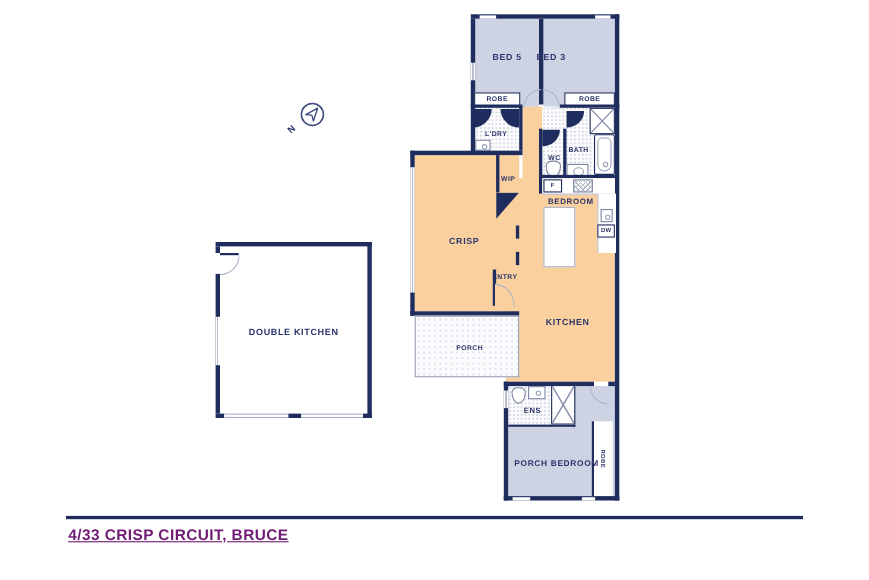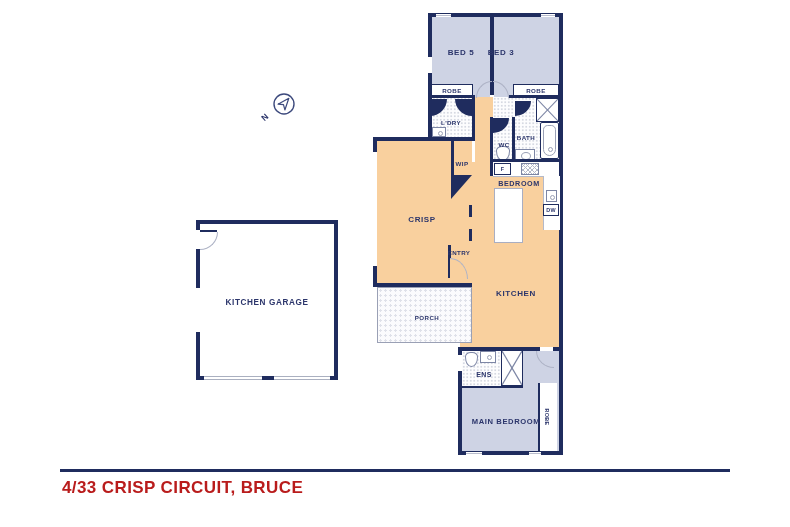--- a/index.html
+++ b/index.html
@@ -35,21 +35,21 @@
   .lbl{position:absolute;transform:translate(-50%,-50%);color:#2b356b;
        font-size:8px;font-weight:600;letter-spacing:0.6px;white-space:nowrap;}
   .lbl-sm{font-size:6.2px;letter-spacing:0.4px;}
   .lbl-xs{font-size:5.4px;letter-spacing:0.2px;}
   .lbl-v{position:absolute;transform:translate(-50%,-50%);color:#2b356b;
        font-size:5.4px;font-weight:600;letter-spacing:0.3px;writing-mode:vertical-rl;}
   .robe-box{position:absolute;background:#ffffff;border:1.2px solid #1f2c5e;box-sizing:border-box;
        display:flex;align-items:center;justify-content:center;}
   .xline{position:absolute;inset:0;}
   .footer-line{position:absolute;background:#1f2c5e;}
-  .address{position:absolute;color:#b91c1c;font-size:17px;font-weight:600;letter-spacing:0.4px;}
+  .address{position:absolute;color:#701a75;font-size:14px;font-weight:600;letter-spacing:0.4px;text-decoration:underline;}
   svg{display:block;}
 </style>
 </head>
 <body>
 
 <div class="abs" style="left:0;top:0;width:790px;height:527px;">
 
   <div class="floor-bed" style="left:428px;top:17px;width:62px;height:80px;"></div>
   <div class="floor-bed" style="left:494px;top:17px;width:65px;height:80px;"></div>
 
@@ -190,20 +190,20 @@
   <div class="lbl lbl-sm" style="left:451px;top:122px;">L'DRY</div>
   <div class="lbl lbl-sm" style="left:504px;top:144px;">WC</div>
   <div class="lbl lbl-sm" style="left:526px;top:137px;">BATH</div>
   <div class="lbl lbl-sm" style="left:462px;top:163px;">WIP</div>
   <div class="lbl" style="left:519px;top:183px;font-size:7.2px;">BEDROOM</div>
   <div class="lbl" style="left:422px;top:219px;">CRISP</div>
   <div class="lbl lbl-sm" style="left:459px;top:252px;">ENTRY</div>
   <div class="lbl" style="left:516px;top:293px;">KITCHEN</div>
   <div class="lbl lbl-sm" style="left:427px;top:317px;">PORCH</div>
   <div class="lbl lbl-sm" style="left:484px;top:374px;font-size:7px;">ENS</div>
-  <div class="lbl" style="left:506px;top:421px;font-size:7.6px;">MAIN BEDROOM</div>
+  <div class="lbl" style="left:506px;top:421px;font-size:7.6px;">PORCH BEDROOM</div>
   <div class="lbl-v" style="left:547px;top:417px;">ROBE</div>
-  <div class="lbl" style="left:267px;top:302px;font-size:8.2px;">KITCHEN GARAGE</div>
+  <div class="lbl" style="left:267px;top:302px;font-size:8.2px;">DOUBLE KITCHEN</div>
 
   <div class="footer-line" style="left:60px;top:469px;width:670px;height:2.5px;"></div>
   <div class="address" style="left:62px;top:478px;">4/33 CRISP CIRCUIT, BRUCE</div>
 
 </div>
 
 </body></html>

